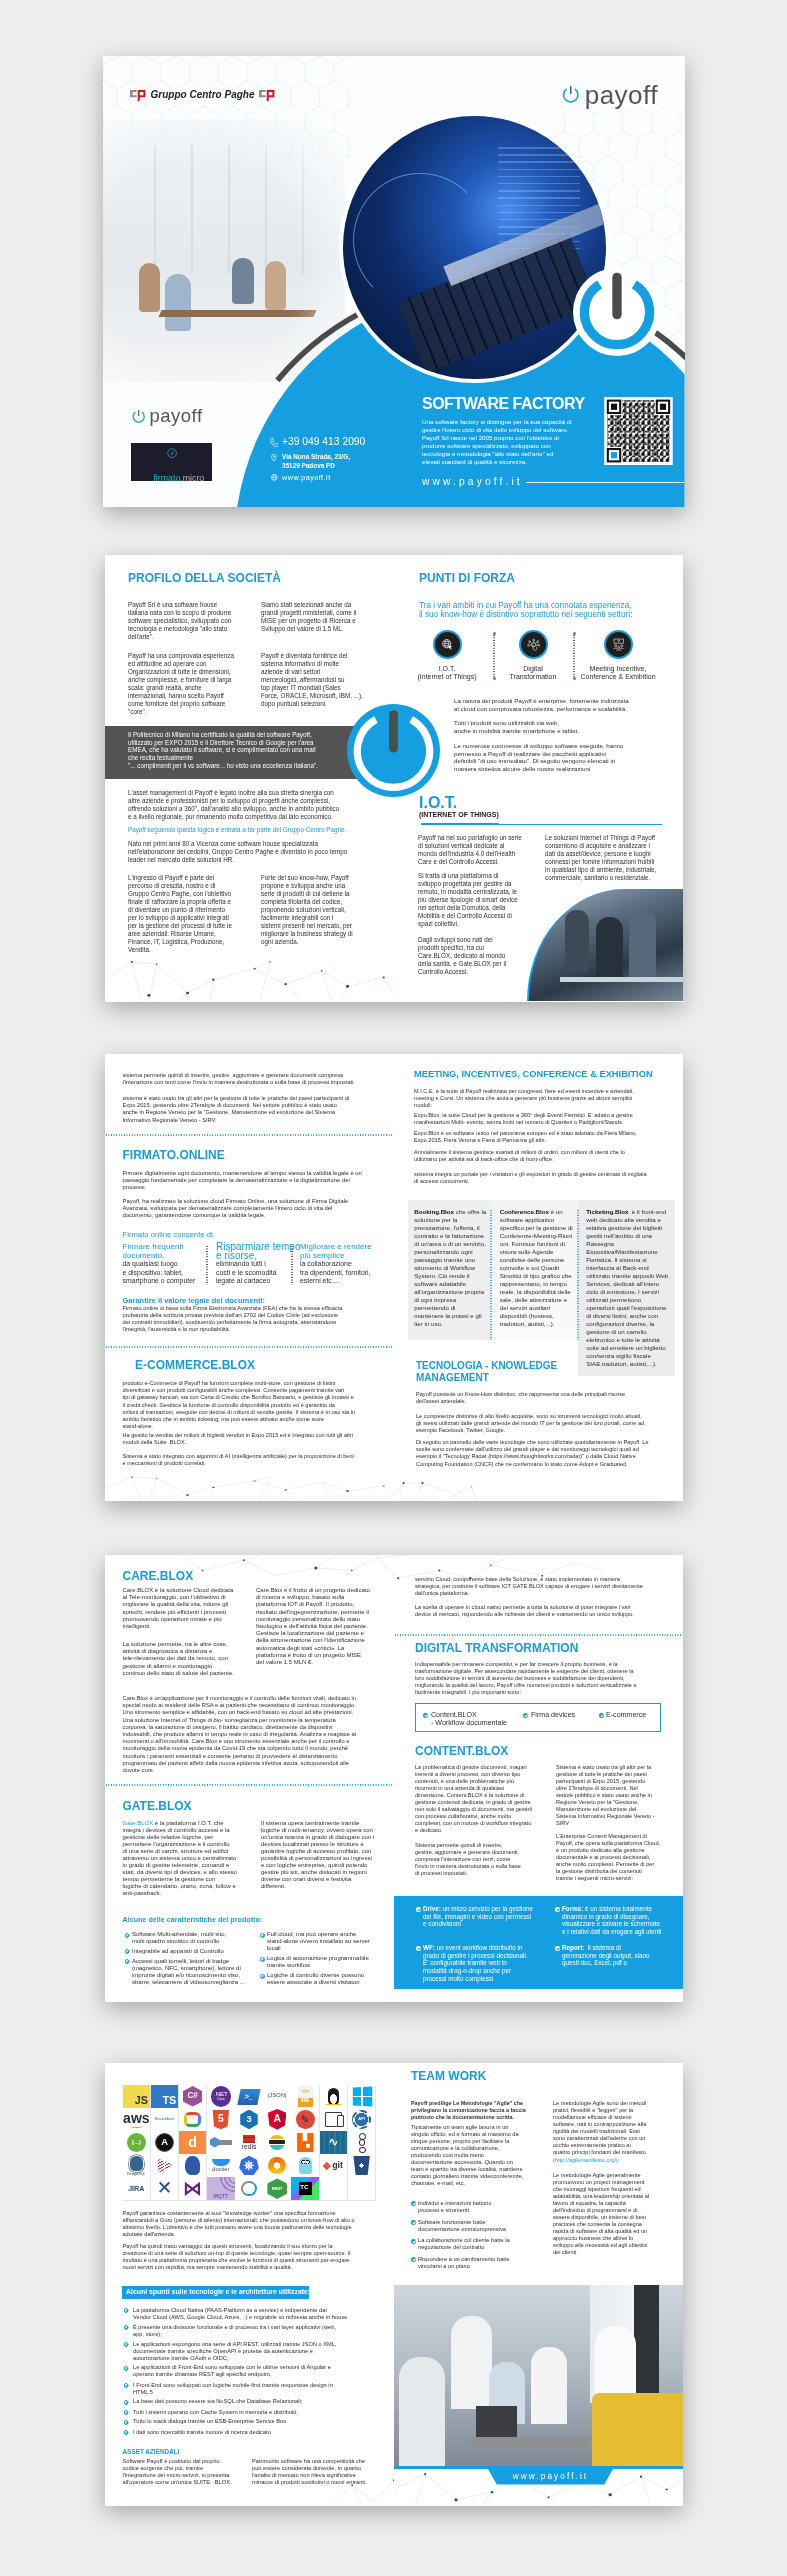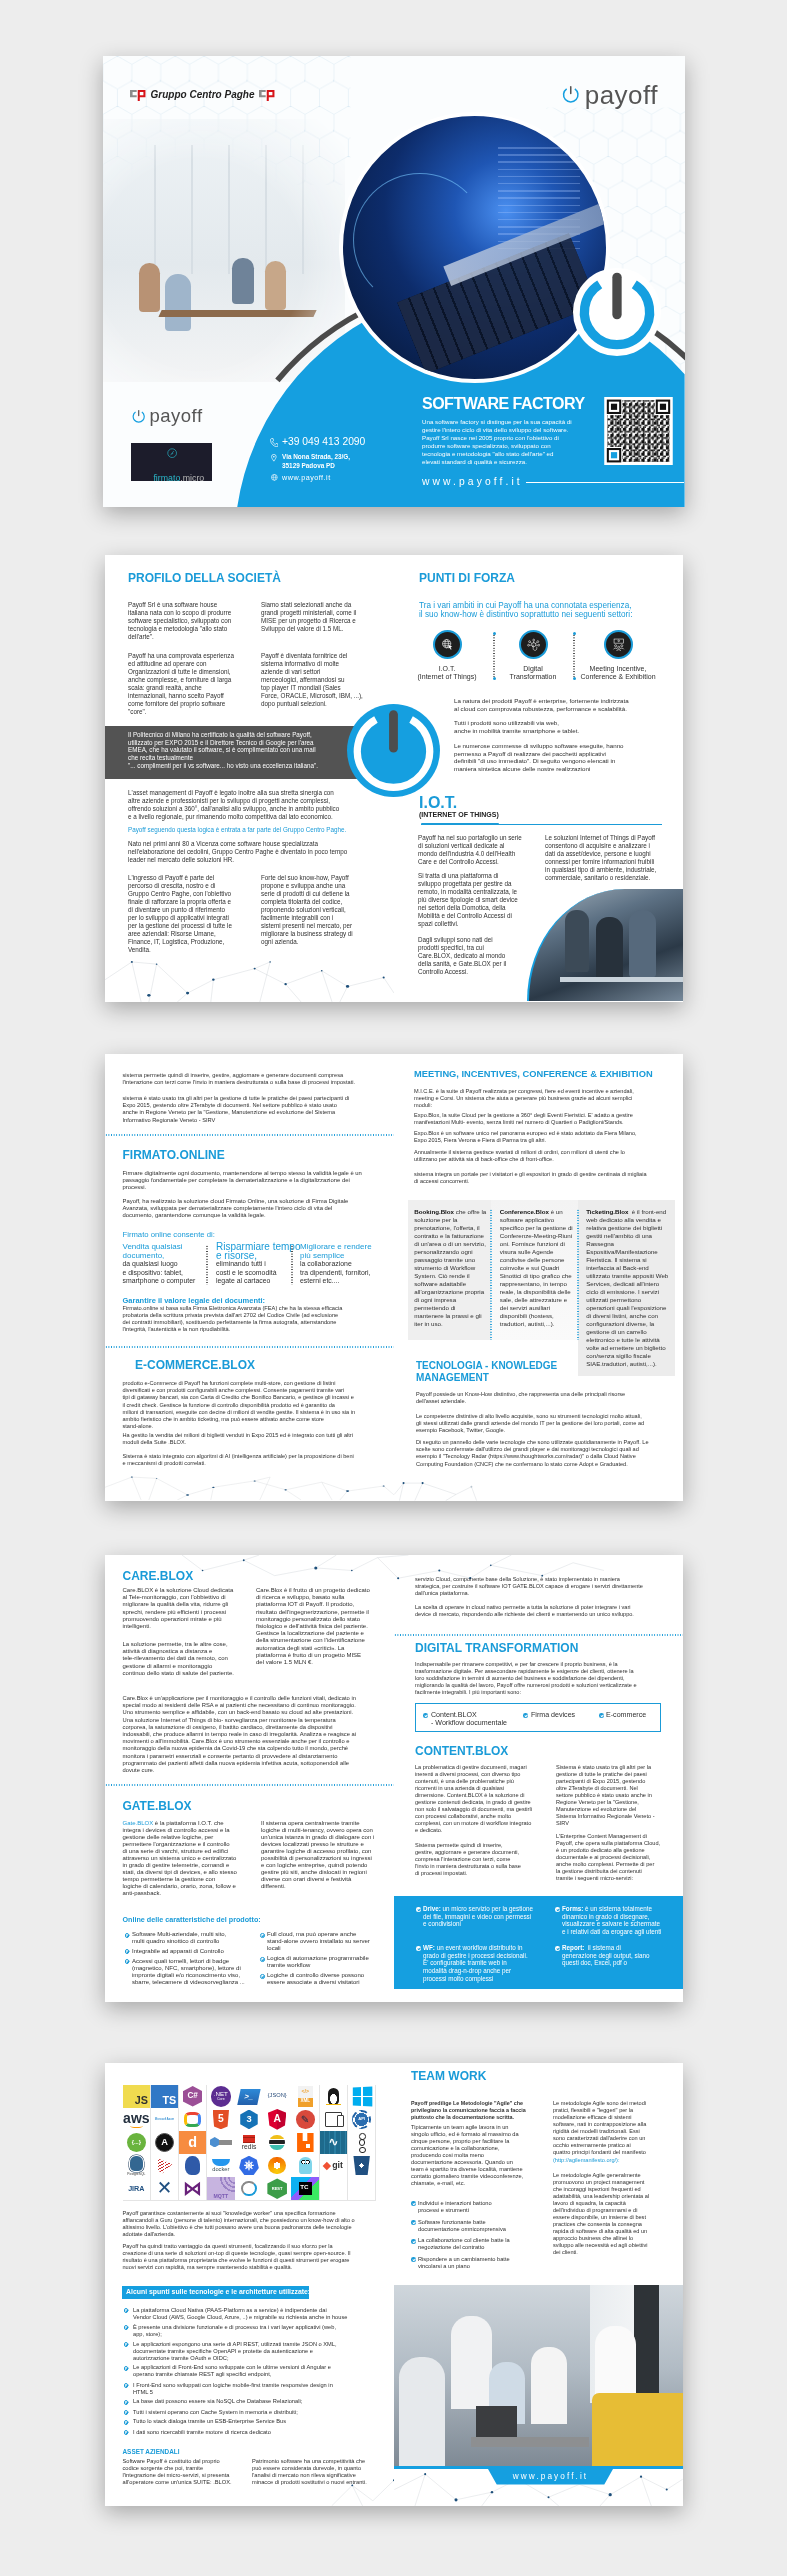--- a/index.html
+++ b/index.html
@@ -435,21 +435,21 @@
   <div class="dots-h" style="left:0;top:80px;width:289px"></div>
 
   <div class="h" style="left:17.5px;top:95px">FIRMATO.ONLINE</div>
   <div class="t" style="left:17.5px;top:116px;font-size:5.9px;line-height:7.2px">Firmare digitalmente ogni documento, mantenendone al tempo stesso la validità legale è un
 passaggio fondamentale per completare la dematerializzazione e la digitalizzazione dei
 processi.</div>
   <div class="t" style="left:17.5px;top:144px;font-size:5.9px;line-height:7.2px">Payoff, ha realizzato la soluzione cloud Firmato Online, una soluzione di Firma Digitale
 Avanzata, sviluppata per dematerializzare completamente l'intero ciclo di vita del
 documento, garantendone comunque la validità legale.</div>
   <div class="t" style="left:17.5px;top:177px;font-size:7.7px;line-height:8.8px;color:#1a9bd8">Firmato online consente di:</div>
-  <div class="t" style="left:17.5px;top:189px;font-size:8px;line-height:8.6px;color:#1a9bd8">Vendita qualsiasi
+  <div class="t" style="left:17.5px;top:189px;font-size:8px;line-height:8.6px;color:#1a9bd8">Firmare frequenti
 documento,</div>
   <div class="t" style="left:17.5px;top:206px;font-size:6.9px;line-height:8.6px">da qualsiasi luogo
 e dispositivo: tablet,
 smartphone o computer</div>
   <div class="dots-v dark" style="left:101px;top:191px;height:40px"></div>
   <div class="t" style="left:111px;top:189px;font-size:10px;line-height:8.6px;color:#1a9bd8">Risparmiare tempo
 e risorse,</div>
   <div class="t" style="left:111px;top:206px;font-size:6.9px;line-height:8.6px">eliminando tutti i
 costi e le scomodità
 legate al cartaceo</div>
@@ -659,21 +659,21 @@
   <div class="t" style="left:156px;top:265px;font-size:6px;line-height:7px">Il sistema opera centralmente tramite
 logiche di multi-tenancy, ovvero opera con
 un'unica istanza in grado di dialogare con i
 devices localizzati presso le strutture e
 garantire logiche di accesso profilato, con
 possibilità di personalizzazioni su ingressi
 e con logiche entreprise, quindi potendo
 gestire più siti, anche dislocati in regioni
 diverse con orari diversi e festività
 differenti.</div>
-  <div class="t" style="left:17.5px;top:361px;font-size:7.2px;line-height:8.2px;font-weight:bold;color:#1a9bd8">Online delle caratteristiche del prodotto:</div>
+  <div class="t" style="left:17.5px;top:361px;font-size:7.2px;line-height:8.2px;font-weight:bold;color:#1a9bd8">Alcune delle caratteristiche del prodotto:</div>
 
   <span class="chk o" style="left:19.6px;top:378px"></span>
   <div class="t" style="left:27px;top:376px;font-size:6px;line-height:6.9px">Software Multi-aziendale, multi sito,
 multi quadro sinottico di controllo</div>
   <span class="chk o" style="left:19.6px;top:394px"></span>
   <div class="t" style="left:27px;top:393px;font-size:6px;line-height:6.9px">Integrabile ad apparati di Controllo</div>
   <span class="chk o" style="left:19.6px;top:404px"></span>
   <div class="t" style="left:27px;top:403px;font-size:6px;line-height:6.9px">Accessi quali tornelli, lettori di badge
 (magnetico, NFC, smartphone), lettore di
 impronte digitali e/o riconoscimento viso,

